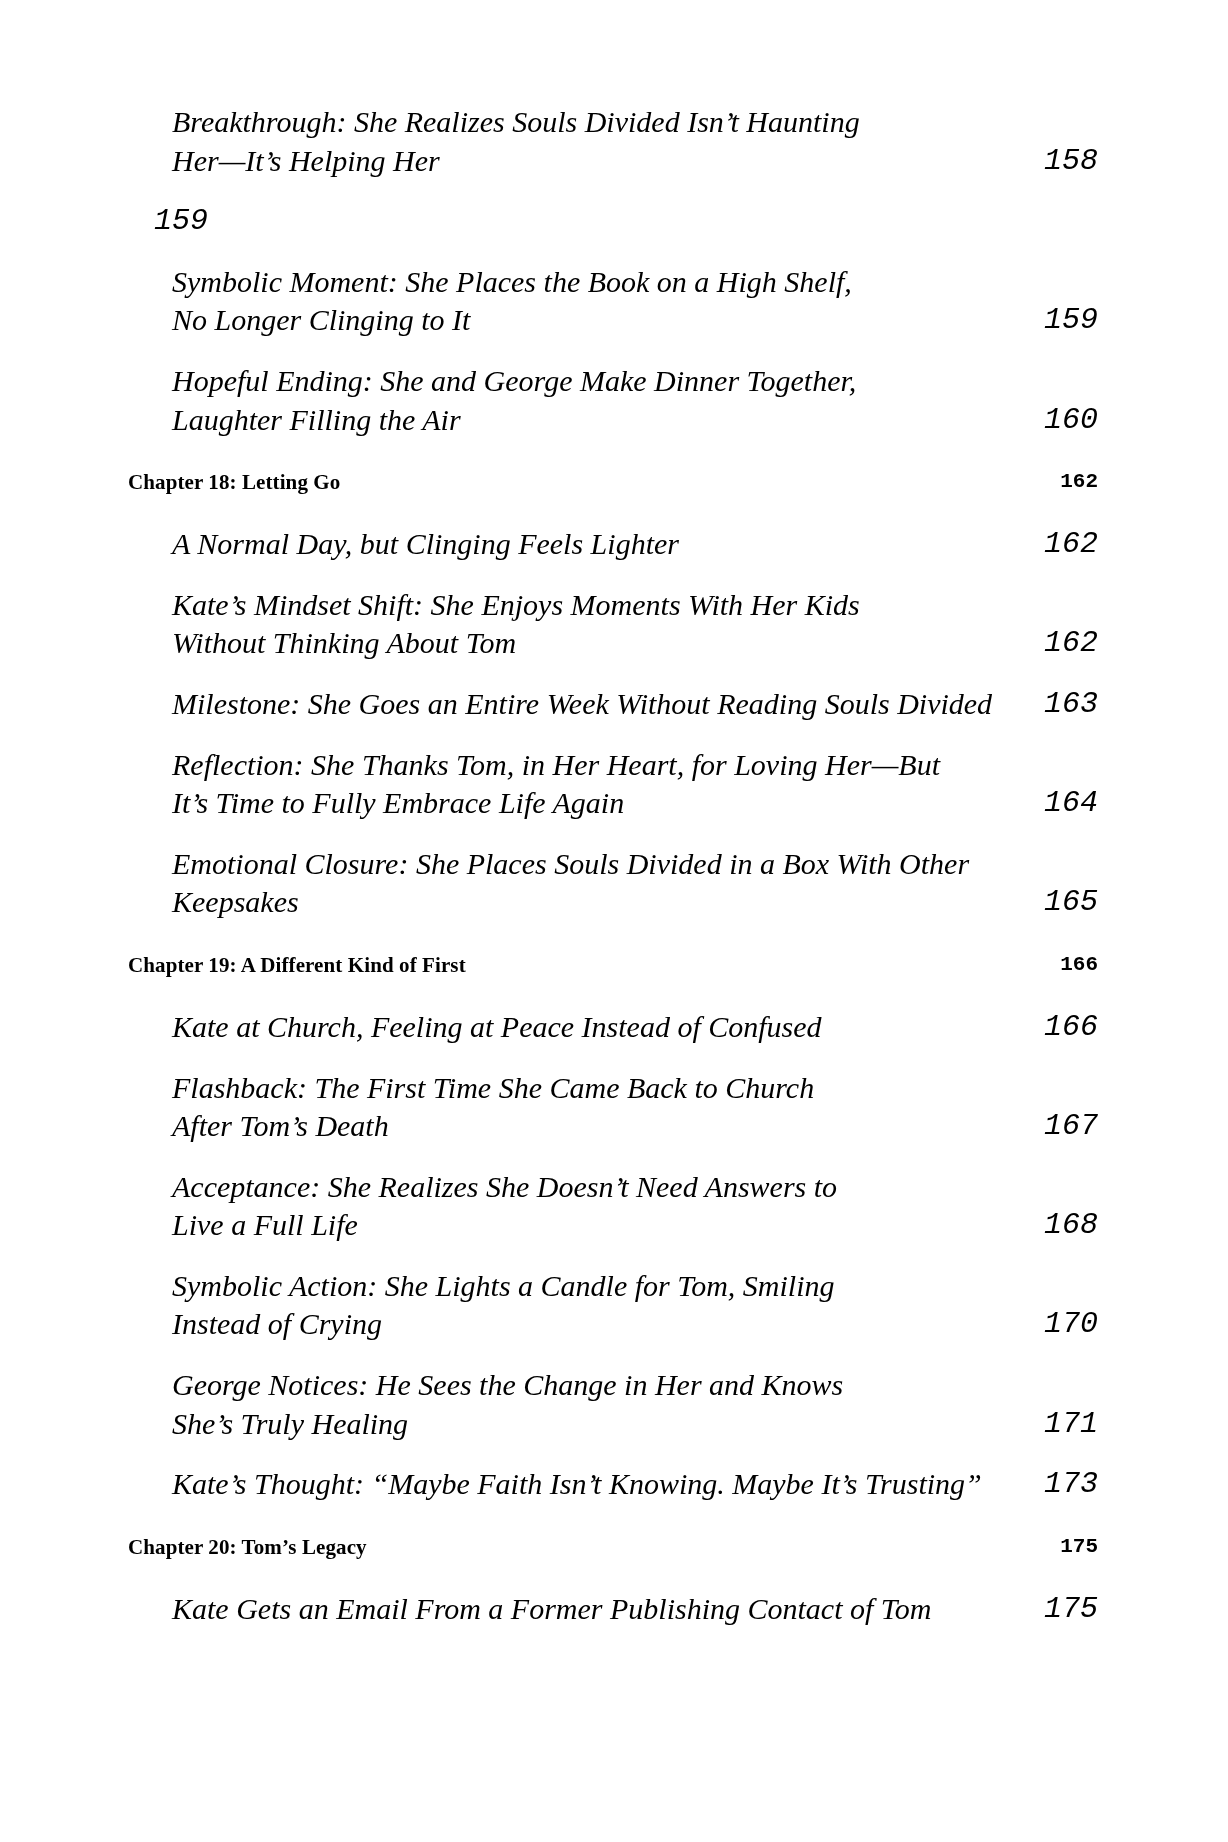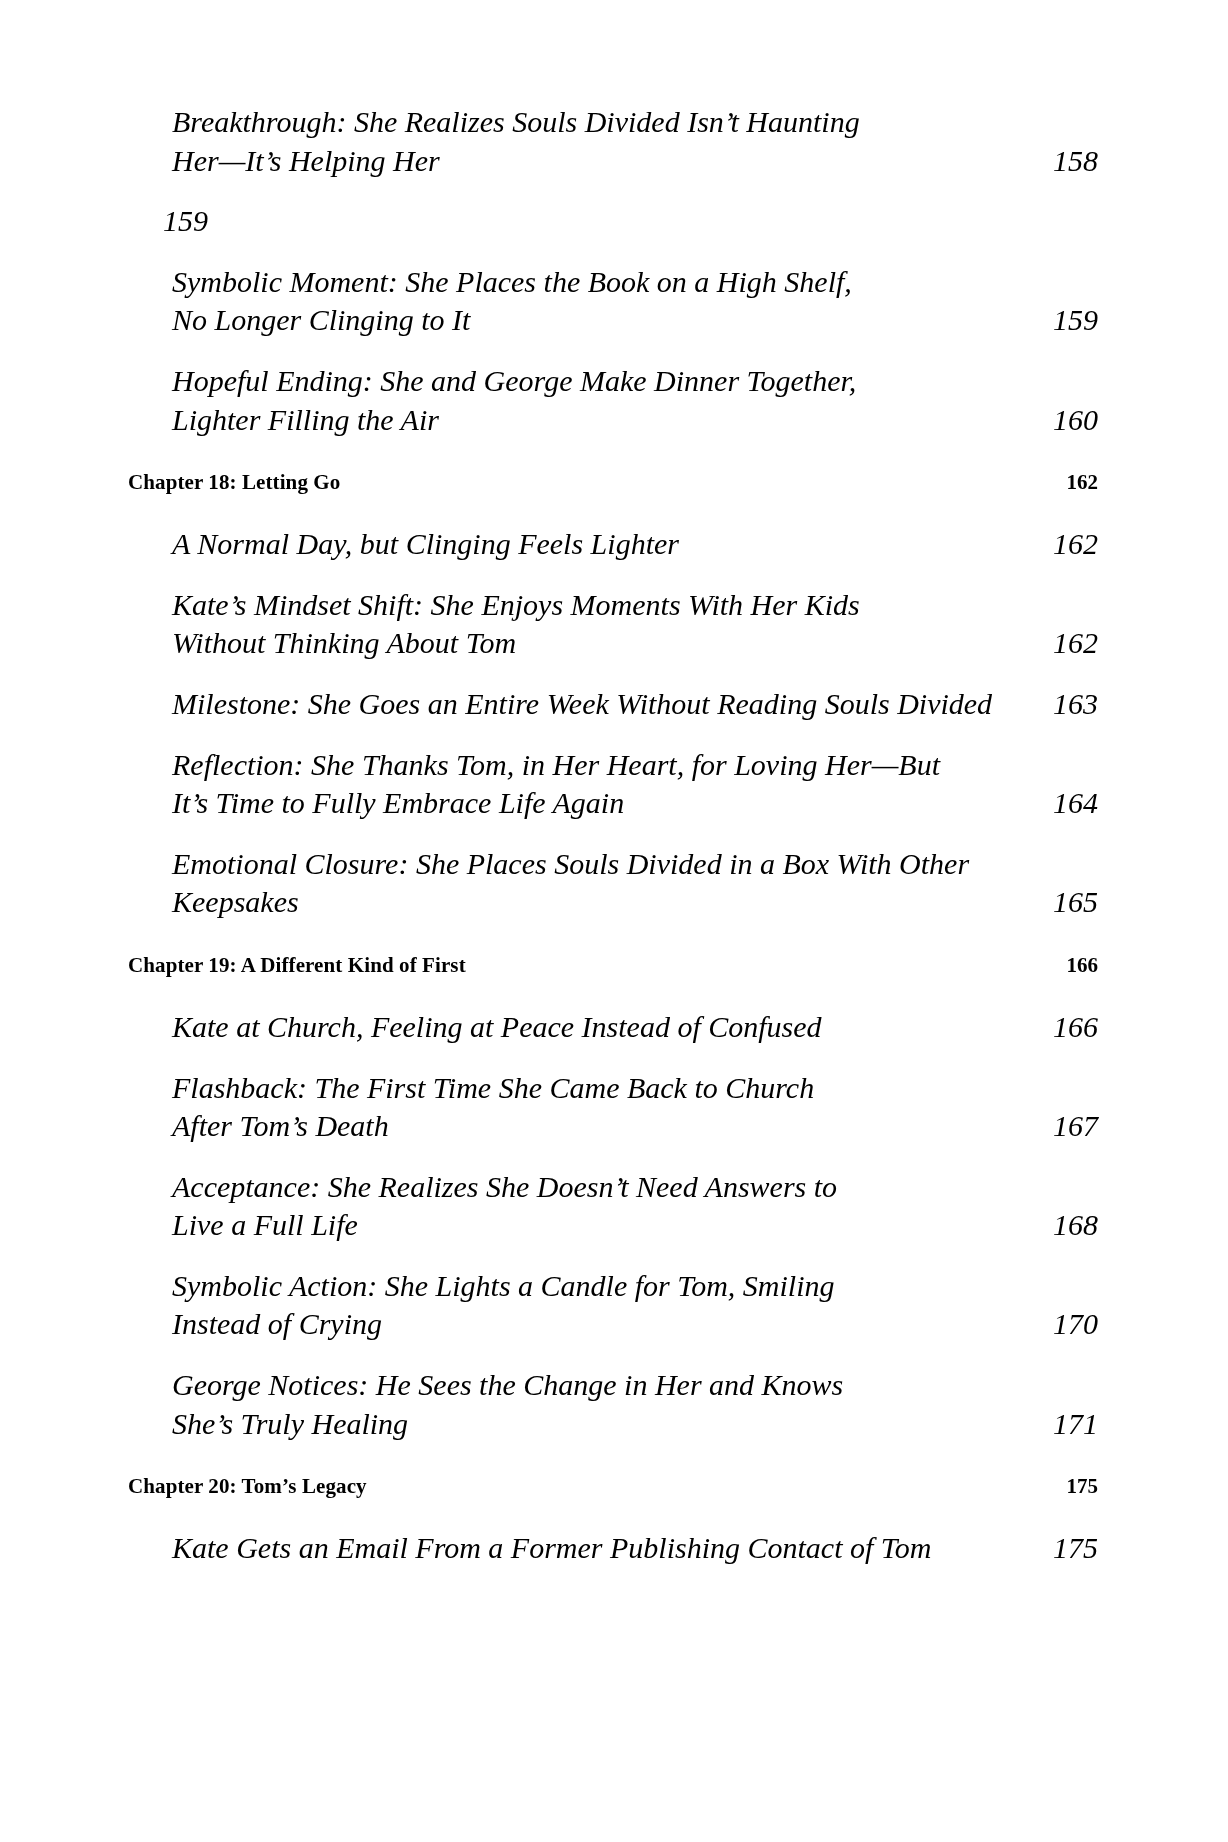--- a/index.html
+++ b/index.html
@@ -41,20 +41,21 @@
   .entry .title {
     flex: 0 1 auto;
     white-space: pre-line;
   }
 
   .entry .pageno {
     flex: 0 0 auto;
     text-align: right;
     min-width: 62px;
     margin-left: 18px;
+    font-family: Liberation Mono, monospace;
   }
 
   
   .chapter {
     margin: 0 0 0 0;
     font-weight: bold;
     font-style: normal;
     font-size: 21px;
     line-height: 38px;
     padding-top: 13px;
@@ -95,21 +96,21 @@
       <div class="entry sub">
         <span class="pageno">159</span>
       </div>
       <div class="entry sub two-line">
         <span class="title">Symbolic Moment: She Places the Book on a High Shelf,
 No Longer Clinging to It</span>
         <span class="pageno">159</span>
       </div>
       <div class="entry sub two-line">
         <span class="title">Hopeful Ending: She and George Make Dinner Together,
-Lighter Filling the Air</span>
+Laughter Filling the Air</span>
         <span class="pageno">160</span>
       </div>
       <div class="entry chapter">
         <span class="title">Chapter 18: Letting Go</span>
         <span class="pageno">162</span>
       </div>
       <div class="entry sub">
         <span class="title">A Normal Day, but Clinging Feels Lighter</span>
         <span class="pageno">162</span>
       </div>
@@ -153,20 +154,24 @@
       <div class="entry sub two-line">
         <span class="title">Symbolic Action: She Lights a Candle for Tom, Smiling
 Instead of Crying</span>
         <span class="pageno">170</span>
       </div>
       <div class="entry sub two-line">
         <span class="title">George Notices: He Sees the Change in Her and Knows
 She’s Truly Healing</span>
         <span class="pageno">171</span>
       </div>
+      <div class="entry sub">
+        <span class="title">Kate’s Thought: “Maybe Faith Isn’t Knowing. Maybe It’s Trusting”</span>
+        <span class="pageno">173</span>
+      </div>
       <div class="entry chapter">
         <span class="title">Chapter 20: Tom’s Legacy</span>
         <span class="pageno">175</span>
       </div>
       <div class="entry sub">
         <span class="title">Kate Gets an Email From a Former Publishing Contact of Tom</span>
         <span class="pageno">175</span>
       </div>
     </div>
 </div>

